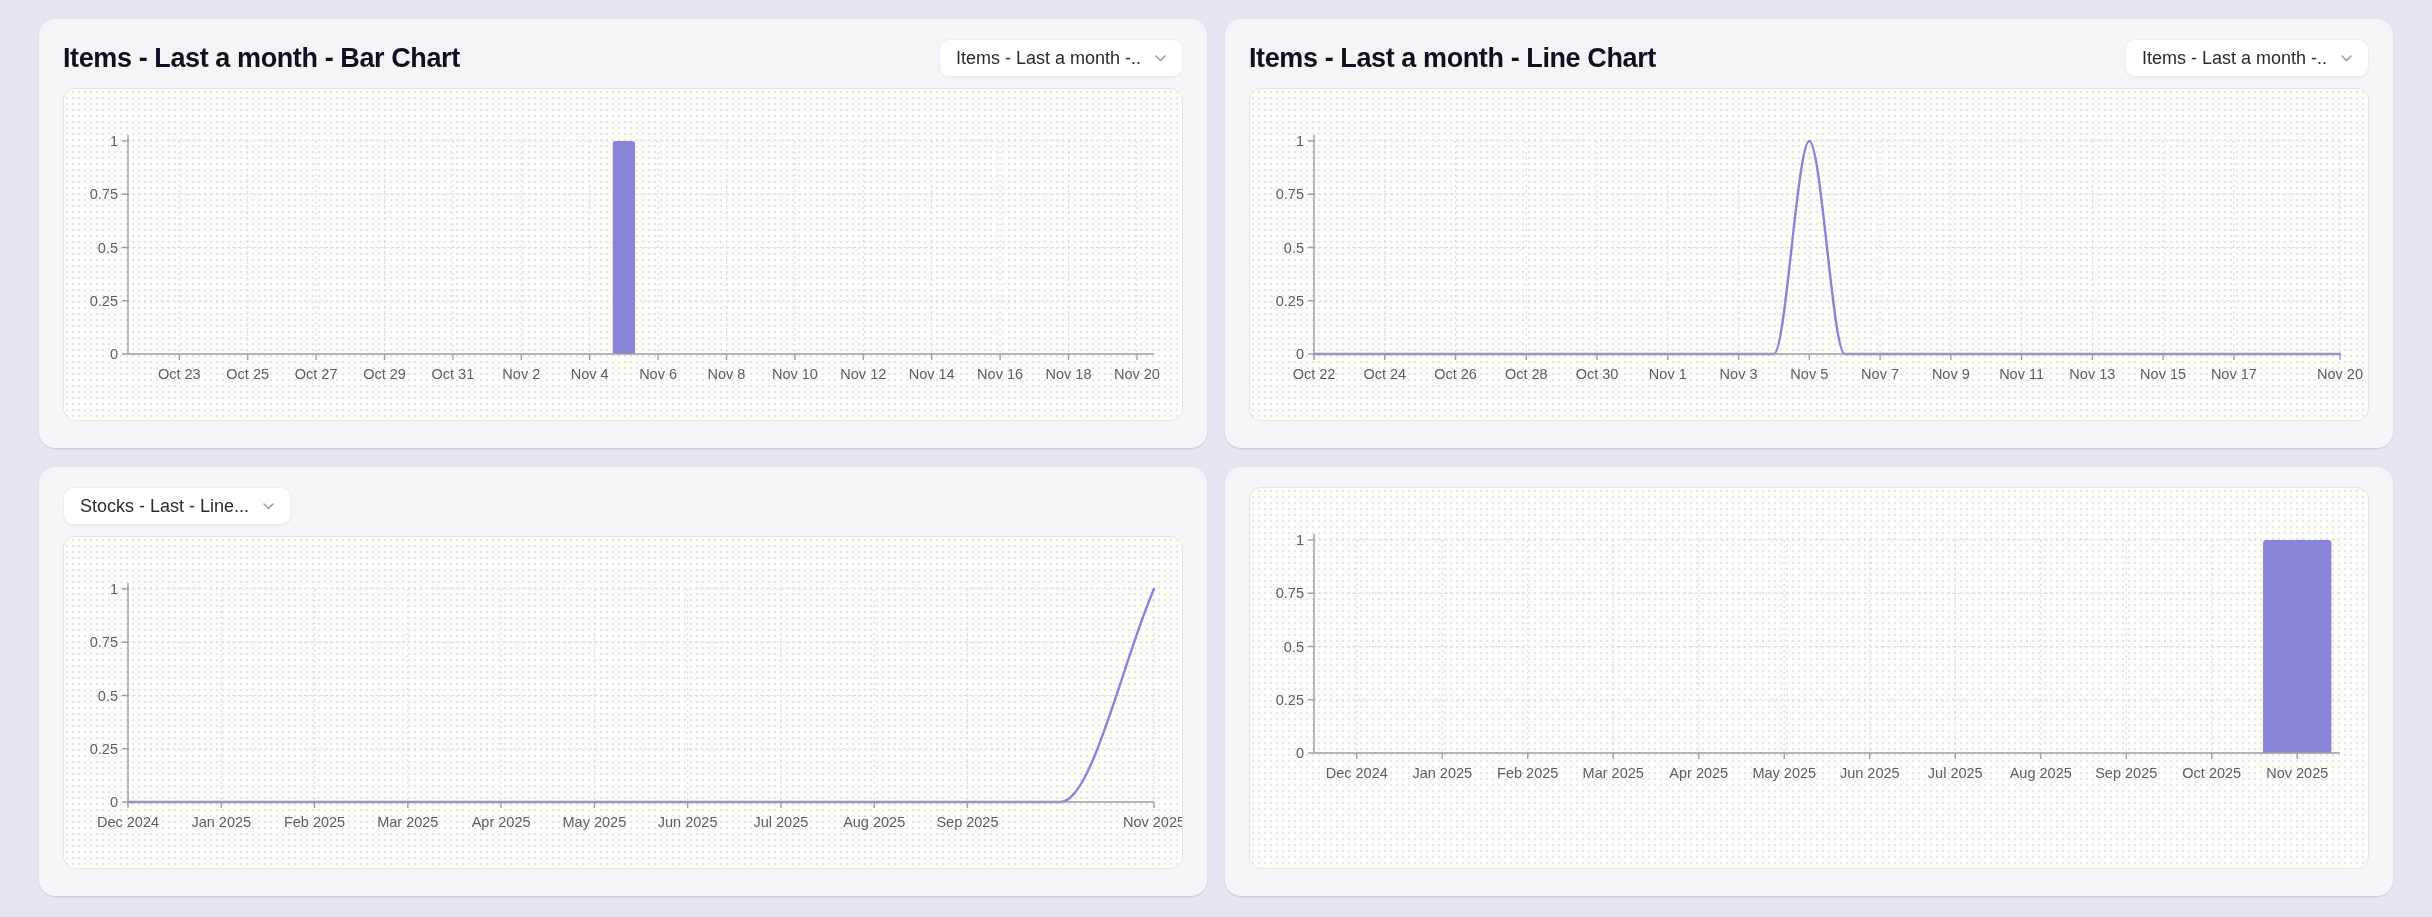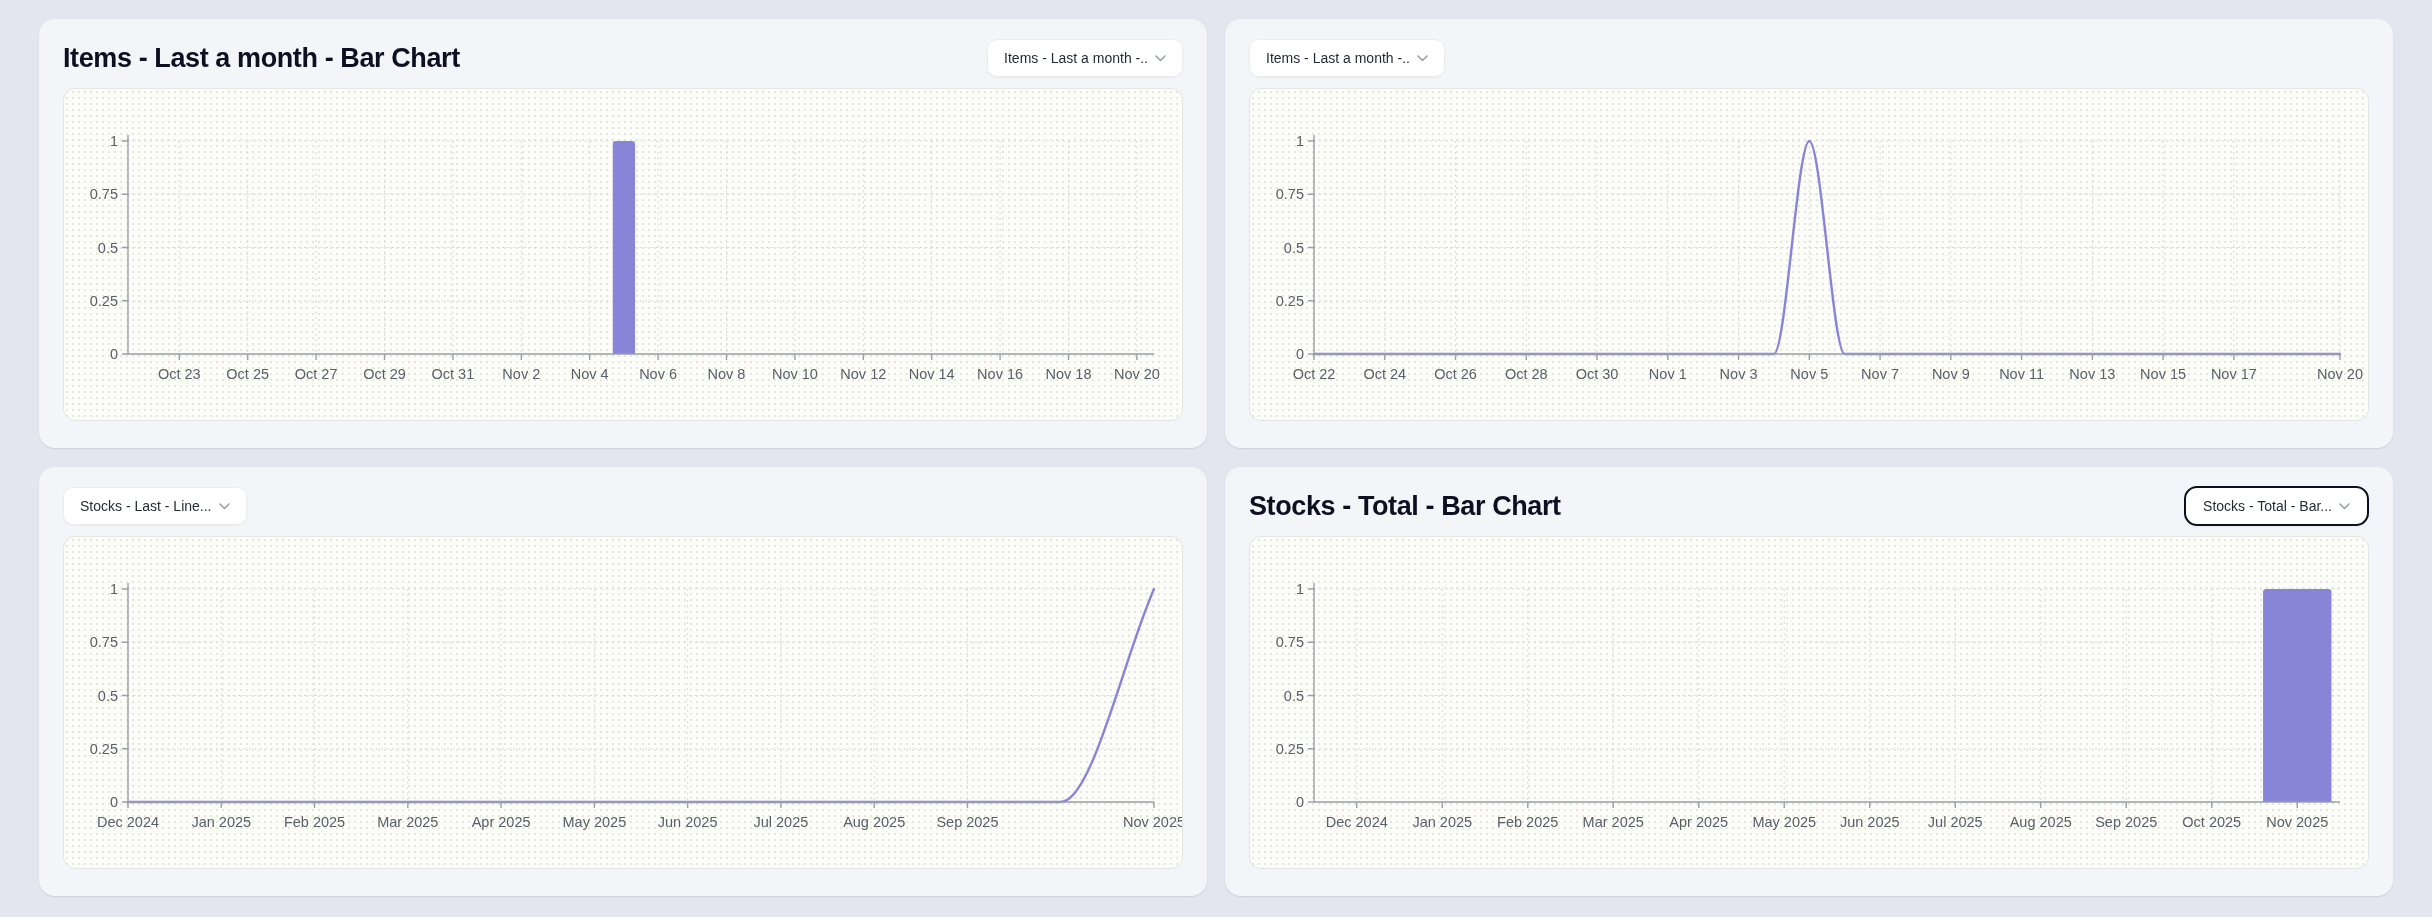--- a/index.html
+++ b/index.html
@@ -38,22 +38,22 @@
   .panel-title{
     font-size:27px; font-weight:700; color:var(--title_text);
     letter-spacing:-0.4px; line-height:38px; white-space:nowrap;
   }
   .dropdown{
     height:38px; background:#ffffff;
     border:1px solid var(--dropdown_border);
     border-radius:10px;
     box-shadow:0 1px 2px rgba(0,0,0,.04);
     display:flex; align-items:center; justify-content:center;
-    gap:7px; padding:0 16px;
-    font-size:14px; color:var(--dropdown_text);
+    gap:14px; padding:0 16px;
+    font-size:18px; color:var(--dropdown_text);
     white-space:nowrap; cursor:pointer; flex:0 0 auto;
   }
   .dropdown.focused{
     border:2.5px solid var(--focus_ring);
     border-radius:13px; height:40px; padding:0 17px;
   }
   .chevron{display:flex; align-items:center;}
   .chart-container{
     flex:1 1 auto;
     background-color:var(--chart_bg);
@@ -151,20 +151,21 @@
             <text x="1004.5" y="290" text-anchor="middle" font-size="14.5" fill="#5b6066">Nov 18</text>
             <line x1="1072.9" x2="1072.9" y1="265" y2="271" stroke="#9aa0a6" stroke-width="1.4"></line>
             <text x="1072.9" y="290" text-anchor="middle" font-size="14.5" fill="#5b6066">Nov 20</text>
           </g>
         </svg>
       </div>
   </div>
 
   <div class="card">
     <div class="card-header">
+      <div class="panel-title">Items - Last a month - Line Chart</div>
       <div class="dropdown">
         <span>Items - Last a month -..</span>
         <span class="chevron">
           <svg width="11" height="7" viewBox="0 0 11 7">
               <polyline points="1,1 5.5,5.5 10,1" fill="none" stroke="#9aa0aa" stroke-width="1.6" stroke-linecap="round" stroke-linejoin="round"></polyline>
             </svg>
         </span>
       </div>
     </div>
     <div class="chart-container">
@@ -306,31 +307,20 @@
             <line x1="903.45" x2="903.45" y1="265" y2="271" stroke="#9aa0a6" stroke-width="1.4"></line>
             <text x="903.45" y="290" text-anchor="middle" font-size="14.5" fill="#5b6066">Sep 2025</text>
             <line x1="1090" x2="1090" y1="265" y2="271" stroke="#9aa0a6" stroke-width="1.4"></line>
             <text x="1090" y="290" text-anchor="middle" font-size="14.5" fill="#5b6066">Nov 2025</text>
           </g>
         </svg>
       </div>
   </div>
 
   <div class="card">
-    <div class="card-header">
-      <div class="panel-title">Stocks - Total - Bar Chart</div>
-      <div class="dropdown focused">
-        <span>Stocks - Total - Bar...</span>
-        <span class="chevron">
-          <svg width="11" height="7" viewBox="0 0 11 7">
-              <polyline points="1,1 5.5,5.5 10,1" fill="none" stroke="#9aa0aa" stroke-width="1.6" stroke-linecap="round" stroke-linejoin="round"></polyline>
-            </svg>
-        </span>
-      </div>
-    </div>
     <div class="chart-container">
         <svg width="1118" height="331" viewBox="0 0 1118 331">
           <g>
             <line x1="64" x2="1090" y1="265" y2="265" stroke="#d7d8da" stroke-width="1" stroke-dasharray="2 3.5"></line>
             <line x1="64" x2="1090" y1="211.75" y2="211.75" stroke="#d7d8da" stroke-width="1" stroke-dasharray="2 3.5"></line>
             <line x1="64" x2="1090" y1="158.5" y2="158.5" stroke="#d7d8da" stroke-width="1" stroke-dasharray="2 3.5"></line>
             <line x1="64" x2="1090" y1="105.25" y2="105.25" stroke="#d7d8da" stroke-width="1" stroke-dasharray="2 3.5"></line>
             <line x1="64" x2="1090" y1="52" y2="52" stroke="#d7d8da" stroke-width="1" stroke-dasharray="2 3.5"></line>
             <line x1="106.75" x2="106.75" y1="52" y2="265" stroke="#d7d8da" stroke-width="1" stroke-dasharray="2 3.5"></line>
             <line x1="192.25" x2="192.25" y1="52" y2="265" stroke="#d7d8da" stroke-width="1" stroke-dasharray="2 3.5"></line>

